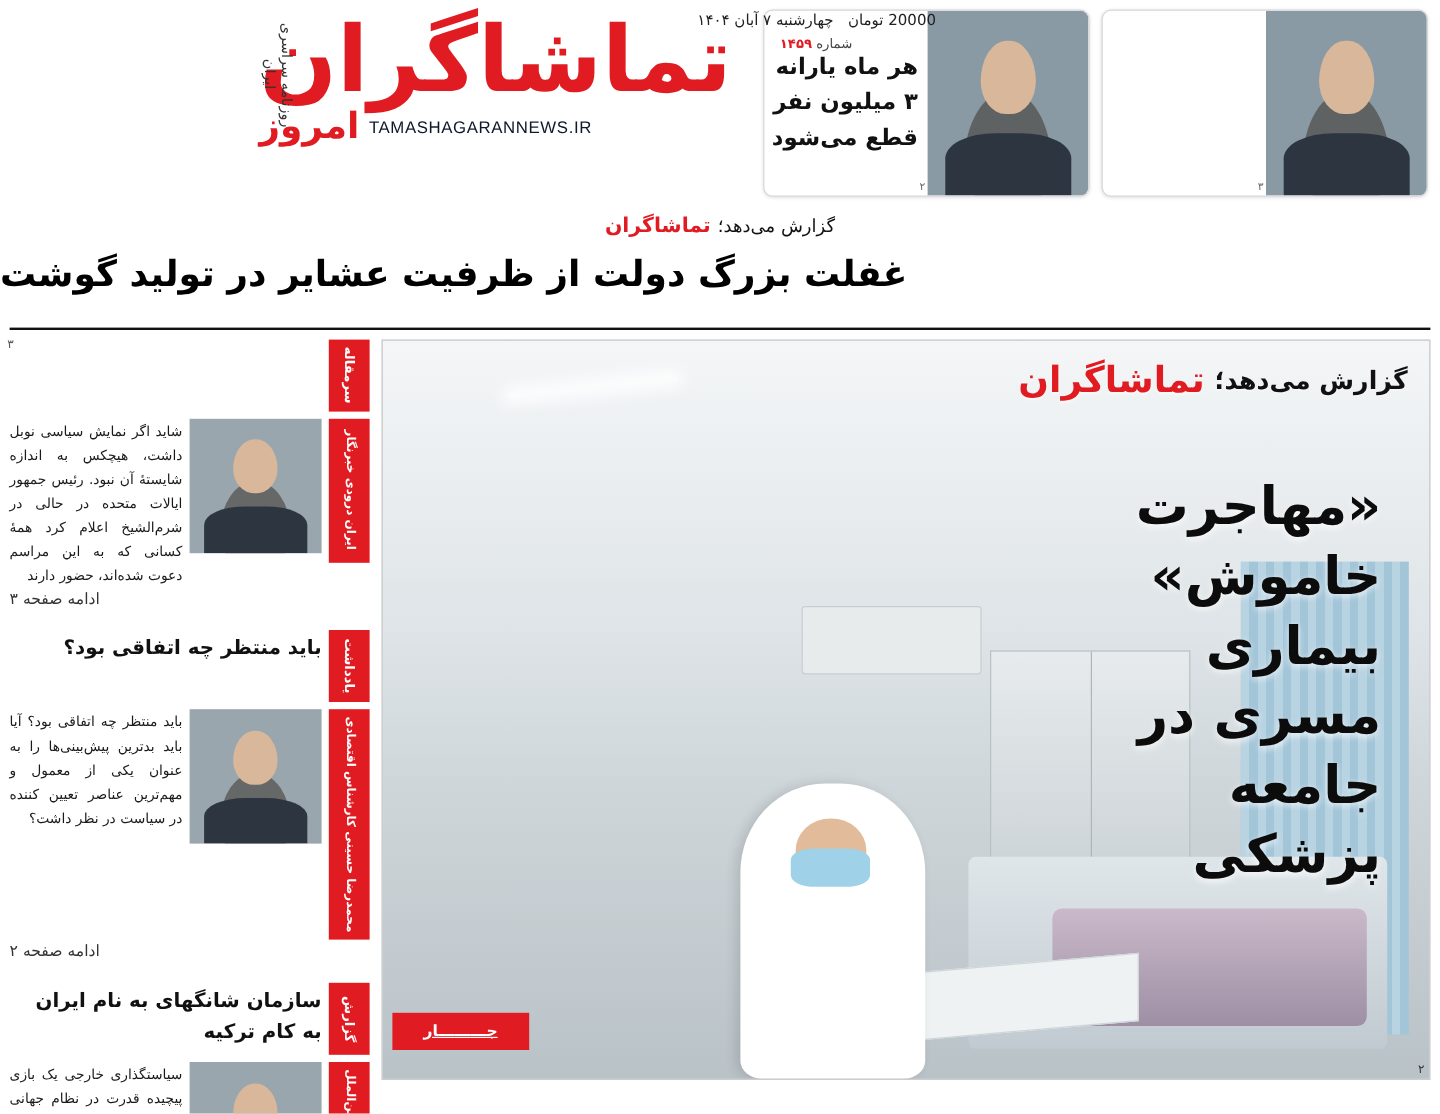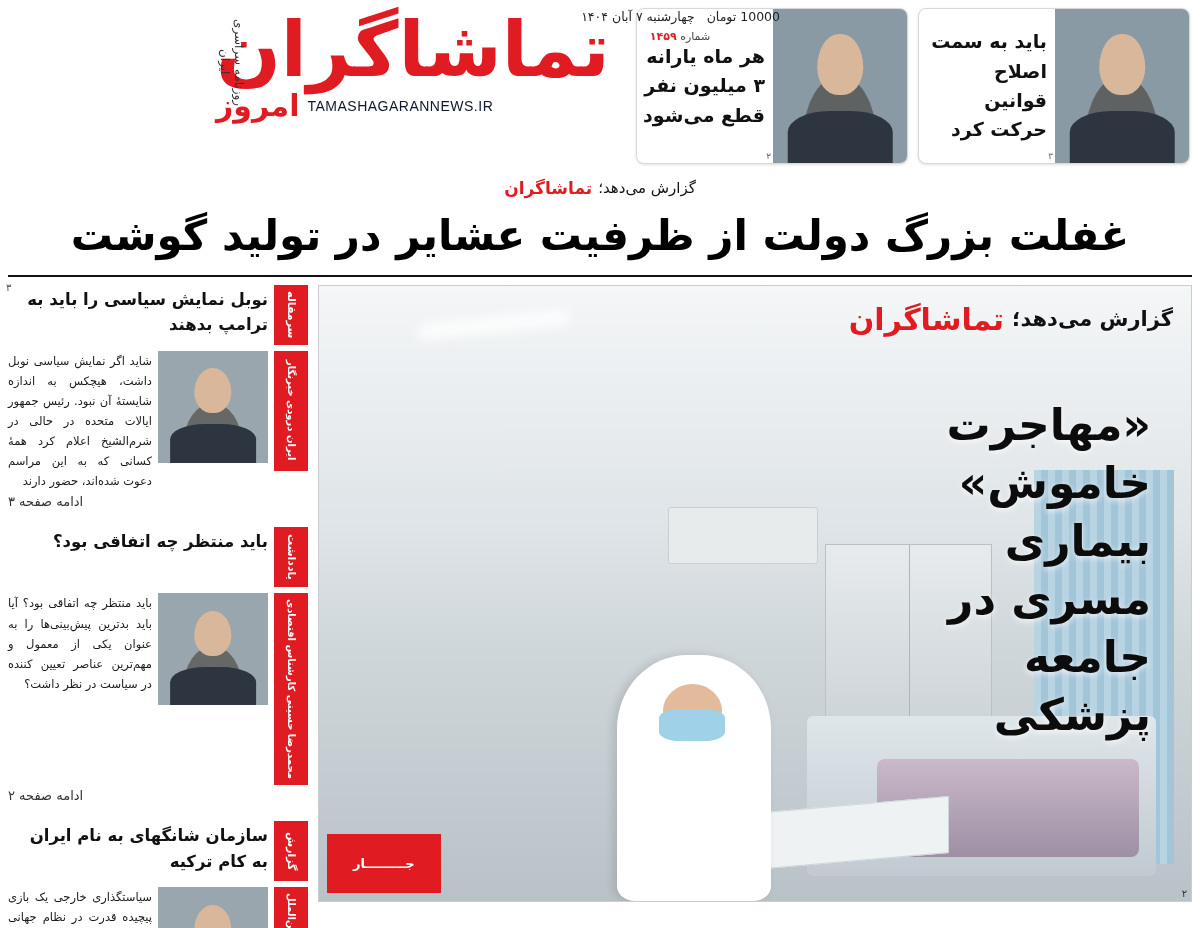--- a/index.html
+++ b/index.html
@@ -206,27 +206,27 @@
     align-items: center;
     justify-content: center;
     gap: 6px;
   }
   .kicker .brand-mini {
     color: #e01b22;
     font-weight: bold;
     font-size: 17px;
   }
   .lead-headline {
-    text-align: center;
-    direction: rtl;
-    font-size: 42px;
+    text-align: left;
+    direction: rtl;
+    font-size: 30px;
     font-weight: bold;
     letter-spacing: -0.5px;
     color: #000;
-    margin: 12px 0 12px 0;
+    margin: 12px 0 25px 0;
     line-height: 1.25;
   }
   .rule {
     height: 2px;
     background: #111;
     margin: 0 8px;
   }
 
   
   .content {
@@ -439,29 +439,30 @@
     bottom: 6%;
     left: 46%;
     width: 26%;
     height: 9%;
     background: #eef2f3;
     transform: skewY(-5deg);
     border: 1px solid #cfd6d9;
   }
   .photo-credit {
     position: absolute;
-    bottom: 8px;
+    bottom: 24px;
     left: 8px;
     background: #e01b22;
     color: #fff;
     font-size: 13px;
     font-weight: bold;
-    padding: 22px 26px;
+    padding: 8px 26px;
     letter-spacing: 6px;
     direction: rtl;
+    text-decoration: underline;
   }
   .panel-brand {
     position: absolute;
     top: 16px;
     right: 18px;
     direction: rtl;
     display: flex;
     align-items: center;
     gap: 8px;
     font-size: 21px;
@@ -508,38 +509,37 @@
 <div class="page">
 
   <div class="masthead">
 
     <div class="teaser">
       <div class="thumb face-a">
         <div class="head-shape"></div>
         <div class="head-face"></div>
         <div class="head-suit"></div>
       </div>
-      <div class="ttext">باید به سمت اصلاح قوانین حرکت کرد</div>
       <div class="pagenum">۳</div>
     </div>
 
     <div class="teaser">
       <div class="thumb face-b">
         <div class="head-shape"></div>
         <div class="head-face"></div>
         <div class="head-suit"></div>
       </div>
       <div class="ttext">هر ماه یارانه ۳ میلیون نفر قطع می‌شود</div>
       <div class="pagenum">۲</div>
     </div>
 
     <div class="issue-info">
       <div class="issue-top">
         <span>چهارشنبه ۷ آبان ۱۴۰۴</span>
-        <span>10000 تومان</span>
+        <span>20000 تومان</span>
       </div>
       <div class="issue-num">
         <span>شماره</span>
         <span class="num">۱۴۵۹</span>
       </div>
     </div>
 
     <div class="logo-block">
       <div class="logo-title">تماشاگران</div>
       <div class="logo-sub-row">
@@ -588,21 +588,20 @@
 
       <div class="photo-credit">جـــــــــار</div>
       <div class="main-pagenum">۲</div>
     </div>
 
     <div class="left-col">
 
       <div class="side-item">
         <div class="side-head-row">
           <div class="red-tag">سرمقاله</div>
-          <div class="side-title">نوبل نمایش سیاسی را باید به ترامپ بدهند</div>
         </div>
         <div class="side-body">
           <div class="side-redbar">ایران درودی
 خبرنگار</div>
           <div class="side-photo face-c">
             <div class="head-shape"></div>
             <div class="head-face"></div>
             <div class="head-suit"></div>
           </div>
           <div class="side-text">شاید اگر نمایش سیاسی نوبل داشت، هیچکس به اندازه شایستهٔ آن نبود. رئیس جمهور ایالات متحده در حالی در شرم‌الشیخ اعلام کرد همهٔ کسانی که به این مراسم دعوت شده‌اند، حضور دارند</div>

